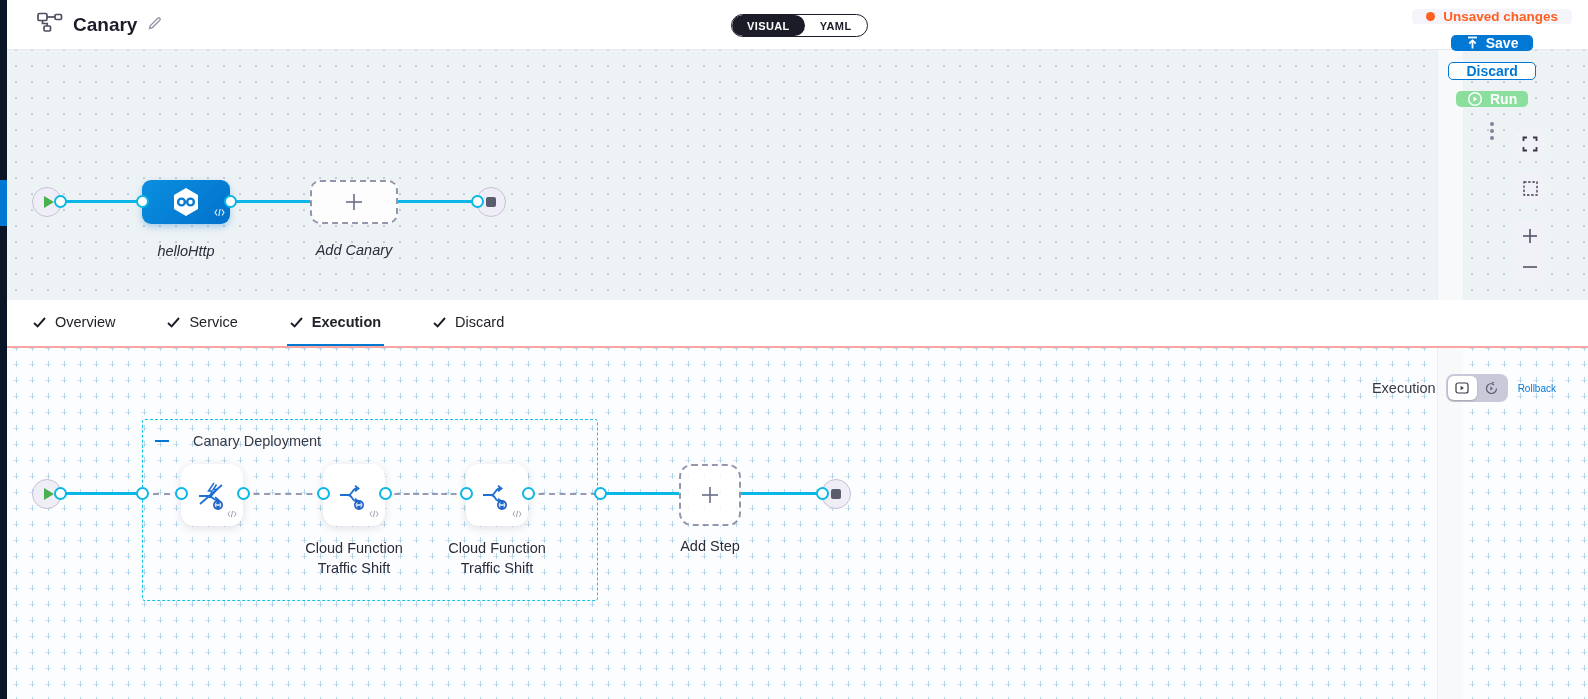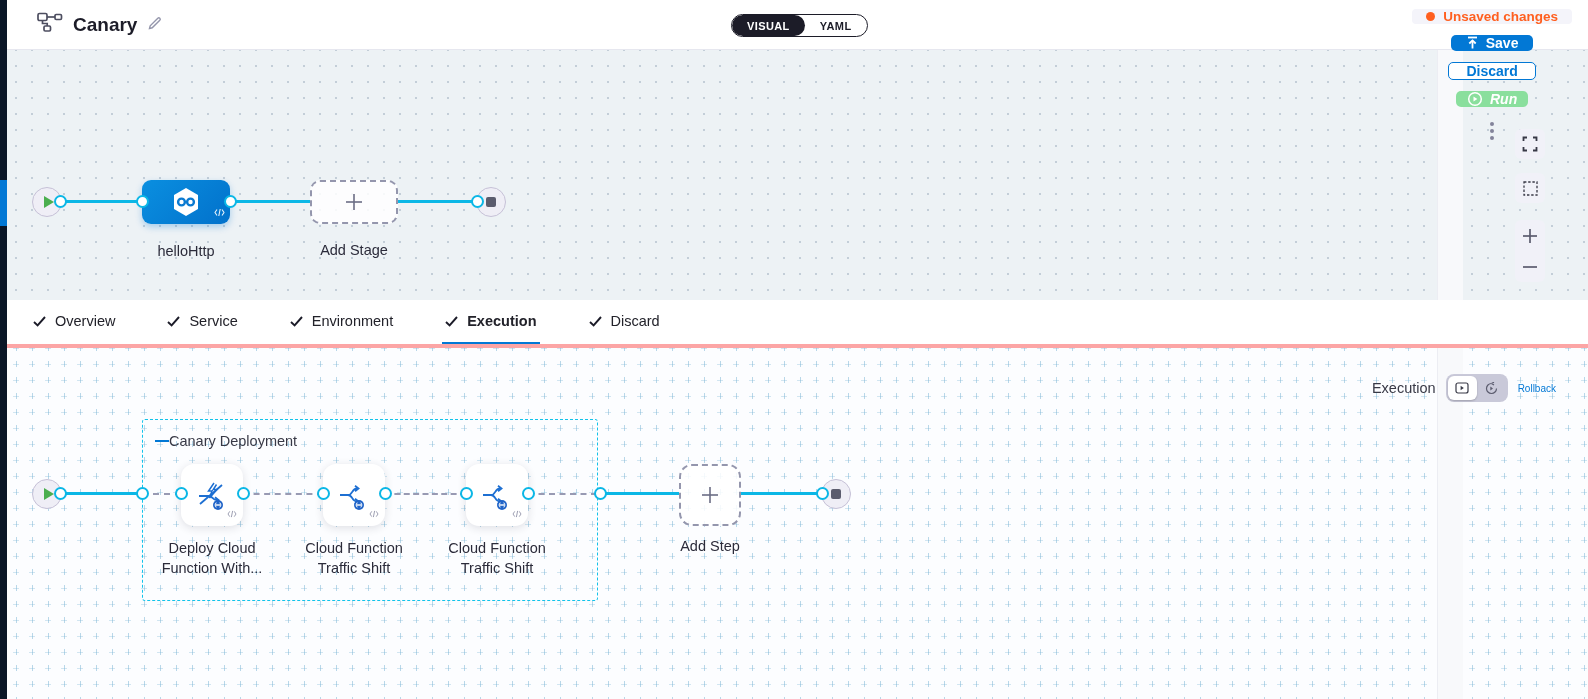--- a/index.html
+++ b/index.html
@@ -24,29 +24,29 @@
   .mode-seg.unsel { color:#1c1c28; }
   .header-right { position:absolute; right:16px; top:9px; height:32px; display:flex; align-items:center; gap:11px;flex-direction:column; }
   .unsaved-badge { display:flex; align-items:center; gap:8px; background:#f4f4fa; border-radius:4px;
     height:32px; padding:0 14px; }
   .unsaved-dot { width:9px; height:9px; border-radius:50%; background:#ff5f1f; }
   .unsaved-text { color:#ff5f1f; font-weight:bold; font-size:13.5px; }
   .btn { display:flex; align-items:center; justify-content:center; gap:7px; height:32px;
     border-radius:5px; font-size:14px; font-weight:bold; cursor:pointer; }
   .btn-save { background:#0278d5; color:#fff; width:82px; }
   .btn-discard { background:#fff; color:#0278d5; border:1px solid #0278d5; width:88px; }
-  .btn-run { background:#8adf9d; color:#fff; width:72px;font-style:italic; }
+  .btn-run { background:#8adf9d; color:#fff; width:72px; }
   .kebab { display:flex; flex-direction:column; gap:3px; padding:4px 6px; cursor:pointer; }
   .kebab i { width:4px; height:4px; border-radius:50%; background:#82839a; }
 
   
   .stage-canvas { position:absolute; left:0; top:50px; width:1588px; height:250px;
     background-color:#edf2f5;
     background-image:radial-gradient(circle, #c3ced8 1.1px, transparent 1.4px);
-    background-size:16px 16px; background-position:8px 8px; }
+    background-size:16px 16px; background-position:8px 8px;font-style:italic; }
   .right-strip { position:absolute; right:0; top:50px; width:26px; height:649px; background:#f8f9fb;
     border-left:1px solid #ecedf3; z-index:5; }
 
   .circle-node { position:absolute; width:30px; height:30px; border-radius:50%; background:#efeef6;
     border:1.5px solid #c6c1d7; display:flex; align-items:center; justify-content:center; z-index:3; cursor:pointer; }
   .play-tri { width:0; height:0; border-left:10px solid #4bae4f; border-top:6px solid transparent;
     border-bottom:6px solid transparent; margin-left:3px; }
   .stop-sq { width:10px; height:10px; background:#5b5c6e; border-radius:2px; }
   .port { position:absolute; width:13px; height:13px; border-radius:50%; background:#fff;
     border:2.5px solid #0bb7e6; z-index:4; cursor:pointer; }
@@ -62,21 +62,21 @@
   .node-label { position:absolute; font-size:14.5px; color:#2b2b3a; text-align:center; z-index:3; }
 
   .canvas-ctl { position:absolute; width:30px; height:30px; background:#f1f1f8; border-radius:6px;
     display:flex; align-items:center; justify-content:center; cursor:pointer; z-index:6; }
   .zoom-panel { position:absolute; width:30px; height:62px; background:#f1f1f8; border-radius:6px;
     display:flex; flex-direction:column; z-index:6; }
   .zoom-panel .zbtn { flex:1; display:flex; align-items:center; justify-content:center; cursor:pointer; }
 
   
   .tabbar { position:absolute; left:7px; top:300px; width:1581px; height:48px; background:#fff;
-    border-bottom:4px solid #fca5a5; display:flex; align-items:stretch; padding-left:23px; z-index:10; }
+    border-bottom:2px solid #fca5a5; display:flex; align-items:stretch; padding-left:23px; z-index:10; }
   .tab { display:flex; align-items:center; gap:9px; margin-right:46px; font-size:14.5px; color:#22222a;
     cursor:pointer; border-bottom:2.5px solid transparent; padding:0 3px; }
   .tab.active { font-weight:bold; border-bottom-color:#0278d5; }
   .tpl-btn { position:absolute; right:35px; top:10px; height:29px; display:flex; align-items:center; gap:7px;
     border:1px solid #b5d5f0; border-radius:6px; padding:0 12px; color:#84b7e5; font-size:13.5px;
     font-weight:bold; background:#fff; cursor:pointer; }
 
   
   .exec-canvas { position:absolute; left:0; top:348px; width:1588px; height:351px;
     background-color:#fcfdff;
@@ -90,21 +90,21 @@
   .exec-mode-row { position:absolute; right:32px; top:26px; display:flex; align-items:center; gap:10px; z-index:6; }
   .exec-mode-label { font-size:14.5px; color:#383946; }
   .exec-toggle { display:flex; align-items:center; background:#c9c9d9; border-radius:8px; padding:2px; height:28px; }
   .exec-toggle .seg { width:29px; height:24px; display:flex; align-items:center; justify-content:center;
     border-radius:6px; cursor:pointer; }
   .exec-toggle .seg.sel { background:#fff; box-shadow:0 1px 2px rgba(0,0,0,.2); }
   .rollback-link { font-size:10px; color:#0278d5; cursor:pointer; }
 
   .group-box { position:absolute; left:142px; top:71px; width:456px; height:182px;
     border:1.5px dashed #12c3ea; border-radius:3px; z-index:2; }
-  .group-label { position:absolute; left:12px; top:13px; display:flex; align-items:center; gap:0;
+  .group-label { position:absolute; left:12px; top:13px; display:flex; align-items:center; gap:24px;
     font-size:14.5px; color:#383946; }
   .group-dash { width:14px; height:2.5px; background:#0278d5; }
 
   .step-card { position:absolute; width:62px; height:62px; background:#fff; border-radius:13px;
     box-shadow:0 2px 8px rgba(40,41,61,.14); display:flex; align-items:center; justify-content:center;
     z-index:3; cursor:pointer; }
   .step-corner { position:absolute; right:6px; bottom:4px; }
   .step-label { position:absolute; width:150px; font-size:14.5px; line-height:20px; color:#2b2b3a;
     text-align:center; z-index:3; }
 </style>
@@ -201,21 +201,21 @@
     <div class="circle-node" style="left:476px; top:137px;">
       <span class="stop-sq"></span>
     </div>
 
     <div class="port" style="left:54px; top:145px;"></div>
     <div class="port" style="left:136px; top:145px;"></div>
     <div class="port" style="left:224px; top:145px;"></div>
     <div class="port" style="left:471px; top:145px;"></div>
 
     <div class="node-label" style="left:116px; top:193px; width:140px;">helloHttp</div>
-    <div class="node-label" style="left:284px; top:192px; width:140px;">Add Stage</div>
+    <div class="node-label" style="left:284px; top:192px; width:140px;">Add Canary</div>
 
     <div class="canvas-ctl" style="left:1515px; top:79px;">
       <svg width="16" height="16" viewBox="0 0 16 16" fill="none" stroke="#383946" stroke-width="1.8">
         <path d="M1.5 5 V1.5 H5"></path>
           <path d="M11 1.5 H14.5 V5"></path>
           <path d="M14.5 11 V14.5 H11"></path>
           <path d="M5 14.5 H1.5 V11"></path>
       </svg>
     </div>
     <div class="canvas-ctl" style="left:1515px; top:123px;">
@@ -243,26 +243,20 @@
       <svg width="13" height="11" viewBox="0 0 13 11" fill="none" stroke="#1b1b28" stroke-width="1.9">
           <path d="M1 6 L4.6 9.4 L12 1"></path>
         </svg>
       <span>Overview</span>
     </div>
     <div class="tab">
       <svg width="13" height="11" viewBox="0 0 13 11" fill="none" stroke="#1b1b28" stroke-width="1.9">
           <path d="M1 6 L4.6 9.4 L12 1"></path>
         </svg>
       <span>Service</span>
-    </div>
-    <div class="tab">
-      <svg width="13" height="11" viewBox="0 0 13 11" fill="none" stroke="#1b1b28" stroke-width="1.9">
-          <path d="M1 6 L4.6 9.4 L12 1"></path>
-        </svg>
-      <span>Environment</span>
     </div>
     <div class="tab active">
       <svg width="13" height="11" viewBox="0 0 13 11" fill="none" stroke="#1b1b28" stroke-width="1.9">
           <path d="M1 6 L4.6 9.4 L12 1"></path>
         </svg>
       <span>Execution</span>
     </div>
     <div class="tab">
       <svg width="13" height="11" viewBox="0 0 13 11" fill="none" stroke="#1b1b28" stroke-width="1.9">
           <path d="M1 6 L4.6 9.4 L12 1"></path>
@@ -384,24 +378,20 @@
     <div class="port" style="left:136px; top:139px;"></div>
     <div class="port" style="left:175px; top:139px;"></div>
     <div class="port" style="left:237px; top:139px;"></div>
     <div class="port" style="left:317px; top:139px;"></div>
     <div class="port" style="left:379px; top:139px;"></div>
     <div class="port" style="left:460px; top:139px;"></div>
     <div class="port" style="left:522px; top:139px;"></div>
     <div class="port" style="left:594px; top:139px;"></div>
     <div class="port" style="left:816px; top:139px;"></div>
 
-    <div class="step-label" style="left:137px; top:190px;">
-      <div>Deploy Cloud</div>
-      <div>Function With...</div>
-    </div>
     <div class="step-label" style="left:279px; top:190px;">
       <div>Cloud Function</div>
       <div>Traffic Shift</div>
     </div>
     <div class="step-label" style="left:422px; top:190px;">
       <div>Cloud Function</div>
       <div>Traffic Shift</div>
     </div>
     <div class="step-label" style="left:635px; top:188px;">Add Step</div>
   </div>

